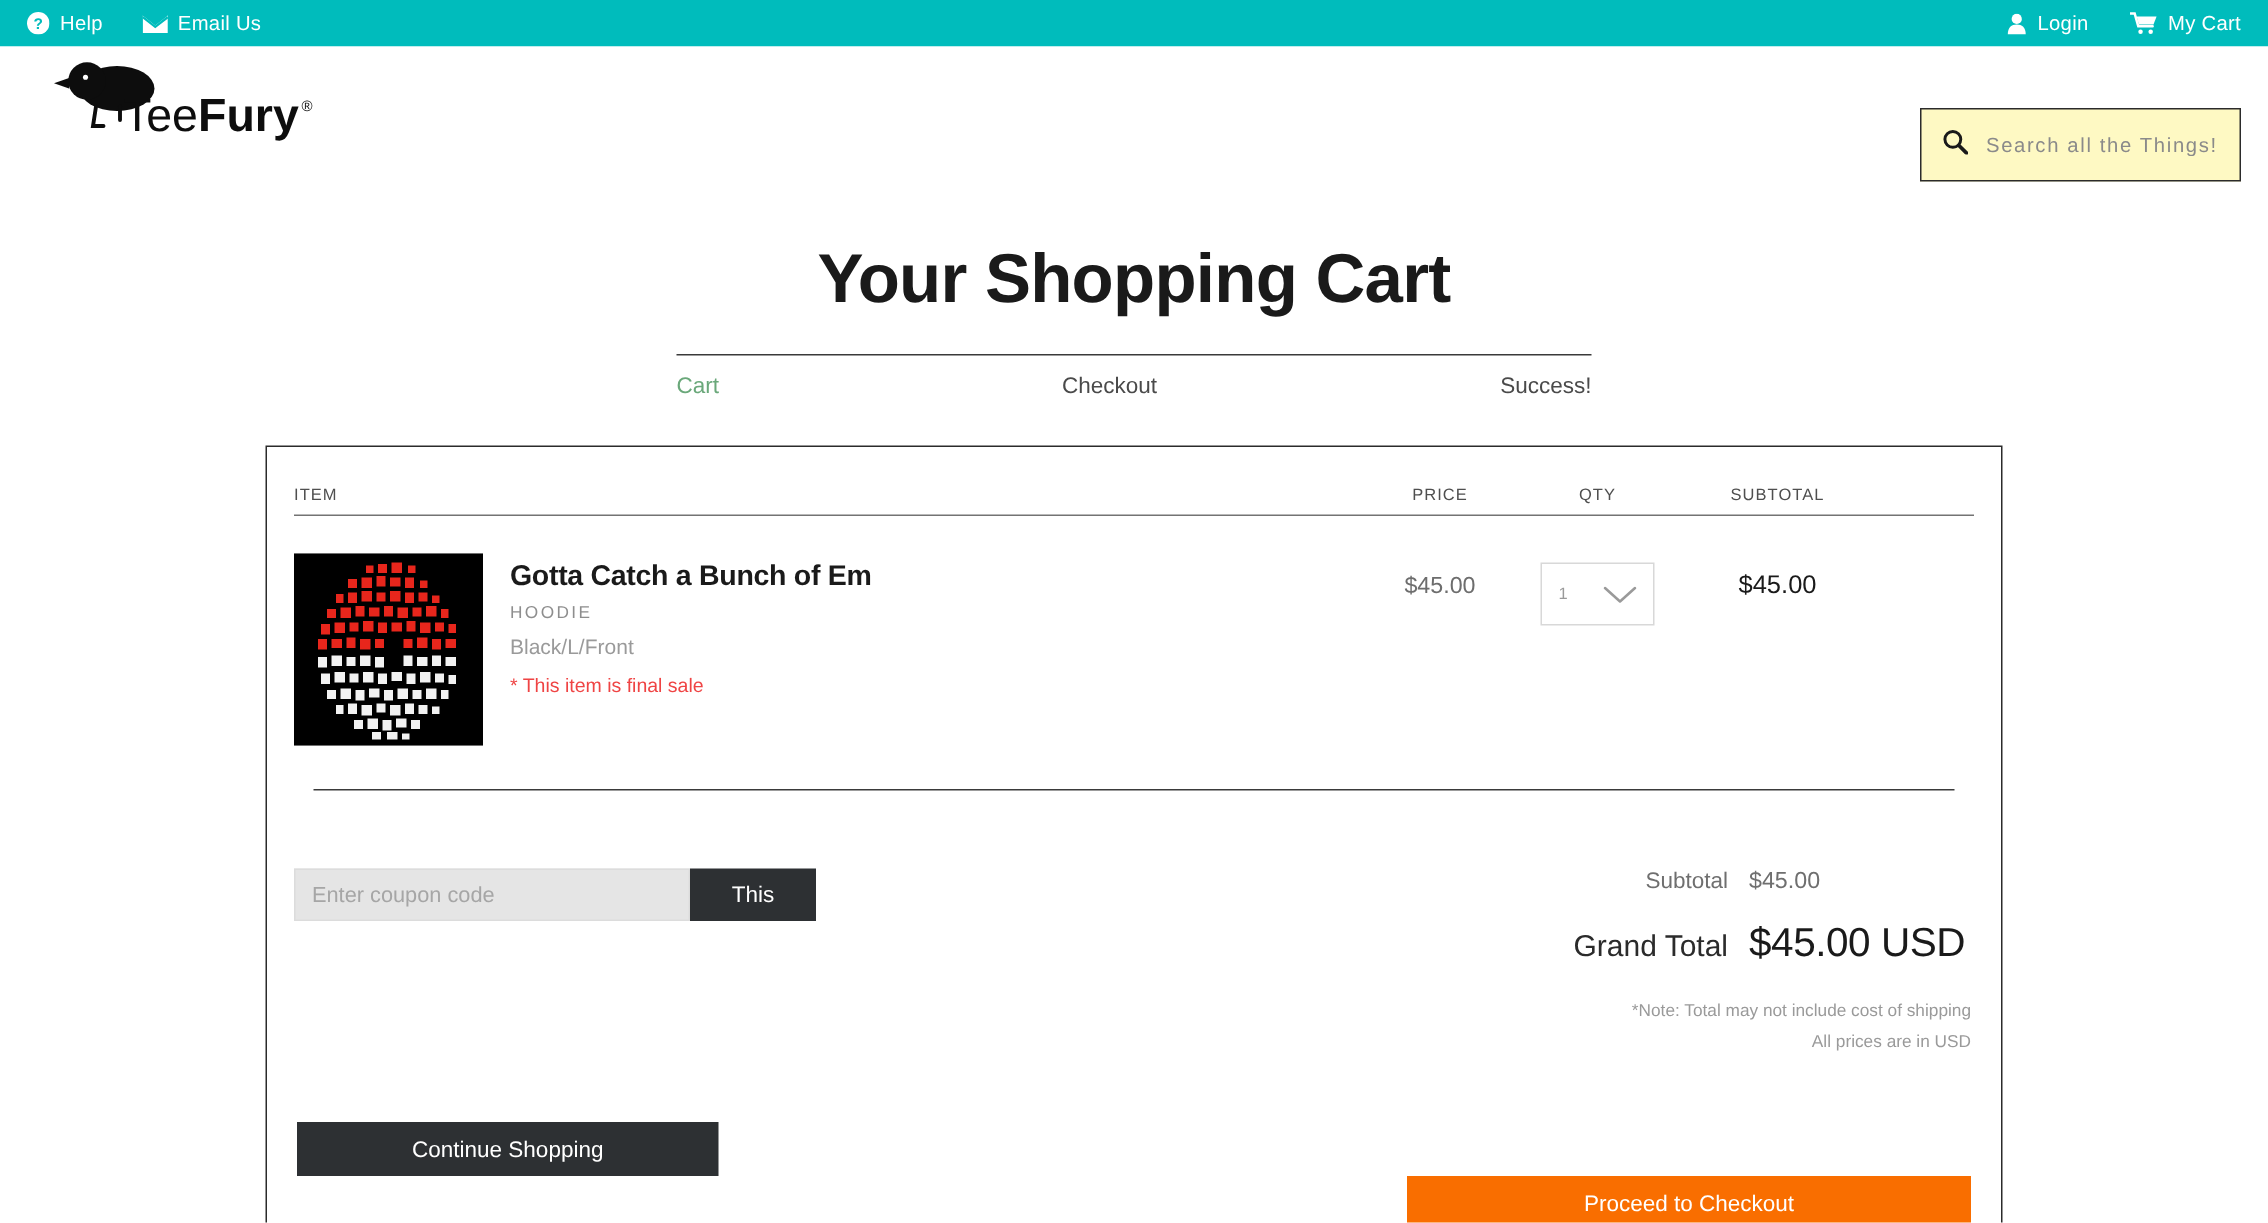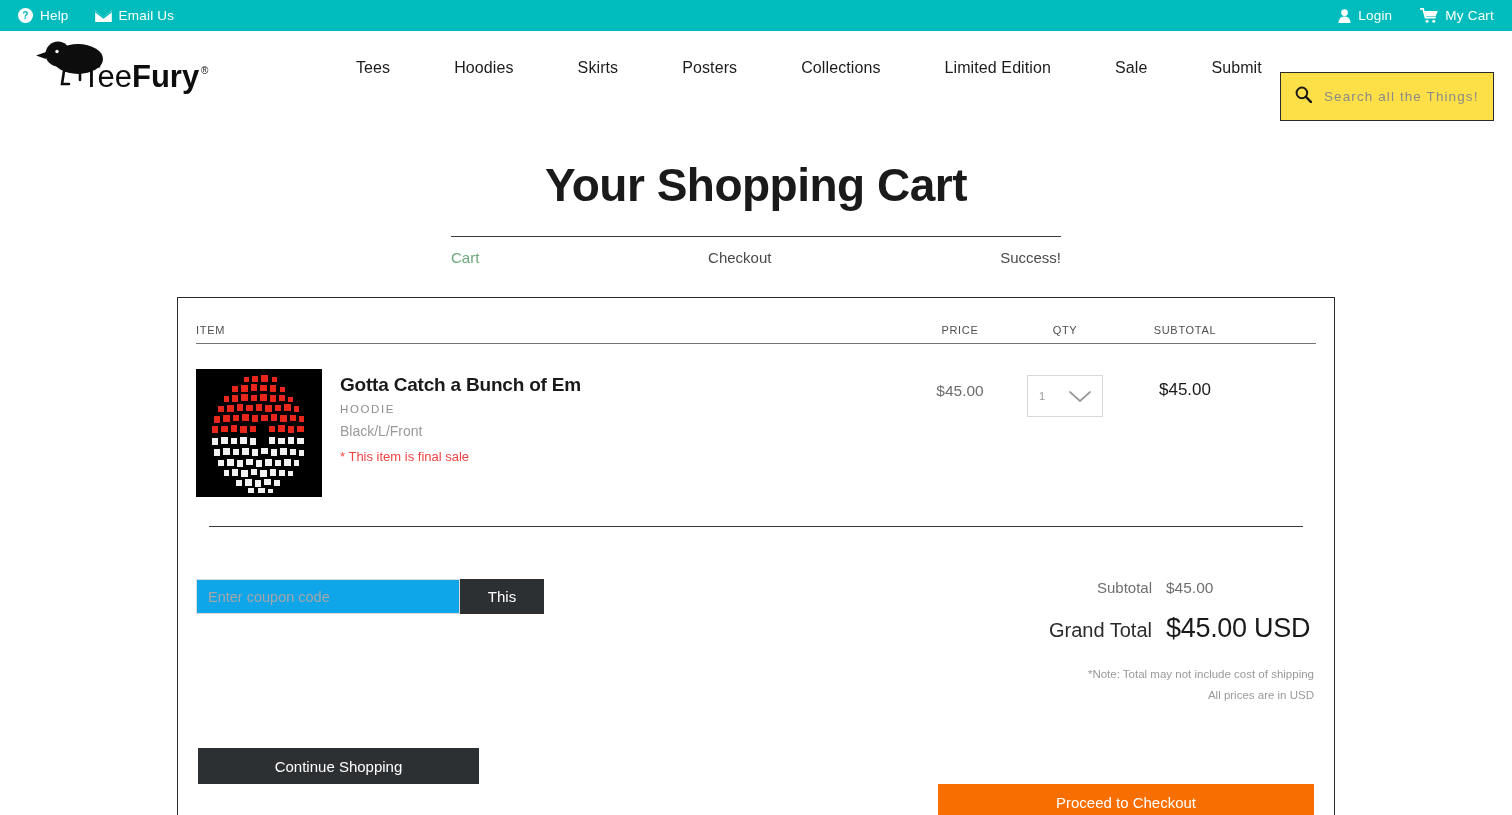--- a/index.html
+++ b/index.html
@@ -74,21 +74,21 @@
   }
   .nav-item:first-child { padding-left: 0; }
 
   .searchbox {
     position: absolute;
     right: 18px;
     top: 41px;
     width: 214px;
     height: 49px;
     border: 1px solid #2b2b2b;
-    background: #fde047;
+    background: #fef9c3;
     display: flex;
     align-items: center;
     padding: 0 10px 0 14px;
     gap: 12px;
   }
   .search-input {
     border: none;
     outline: none;
     background: transparent;
     font-family: "Liberation Sans", sans-serif;
@@ -224,21 +224,21 @@
   .coupon { display: flex; margin-left: 0; }
   .coupon-input {
     width: 264px;
     height: 35px;
     border: 1px solid #dcdcdc;
     outline: none;
     padding: 0 11px;
     font-family: "Liberation Sans", sans-serif;
     font-size: 14.5px;
     color: #444;
-    background: #0ea5e9;
+    background: #e5e5e5;
   }
   .coupon-input::placeholder { color: #a6a6a6; }
   .coupon-btn {
     width: 84px;
     height: 35px;
     background: #2d3033;
     color: #fff;
     border: none;
     font-family: "Liberation Sans", sans-serif;
     font-size: 15px;
@@ -336,30 +336,20 @@
 
       <path d="M28 31 L26 44 L33 44" fill="none" stroke="#0d0d0d" stroke-width="2.6" stroke-linecap="round"></path>
       <path d="M44 31 L44 40" fill="none" stroke="#0d0d0d" stroke-width="2.6" stroke-linecap="round"></path>
 
       <text x="46" y="47" font-family="Liberation Sans, sans-serif" font-size="31" fill="#0d0d0d">Tee</text>
       <text x="96" y="47" font-family="Liberation Sans, sans-serif" font-size="31" font-weight="bold" fill="#0d0d0d">Fury</text>
       <text x="165" y="34" font-family="Liberation Sans, sans-serif" font-size="10" fill="#0d0d0d">®</text>
     </svg>
   </div>
 
-  <nav class="nav">
-    <div class="nav-item">Tees</div>
-    <div class="nav-item">Hoodies</div>
-    <div class="nav-item">Skirts</div>
-    <div class="nav-item">Posters</div>
-    <div class="nav-item">Collections</div>
-    <div class="nav-item">Limited Edition</div>
-    <div class="nav-item">Sale</div>
-    <div class="nav-item">Submit</div>
-  </nav>
 
   <div class="searchbox">
     <span>
       <svg width="17" height="17" viewBox="0 0 18 18">
         <circle cx="7.3" cy="7.3" r="5.6" fill="none" stroke="#1a1a1a" stroke-width="2.1"></circle>
         <path d="M11.6 11.6 L17 17" stroke="#1a1a1a" stroke-width="2.6" stroke-linecap="round"></path>
       </svg>
     </span>
     <input class="search-input" type="text" placeholder="Search all the Things!" style="">
   </div>

